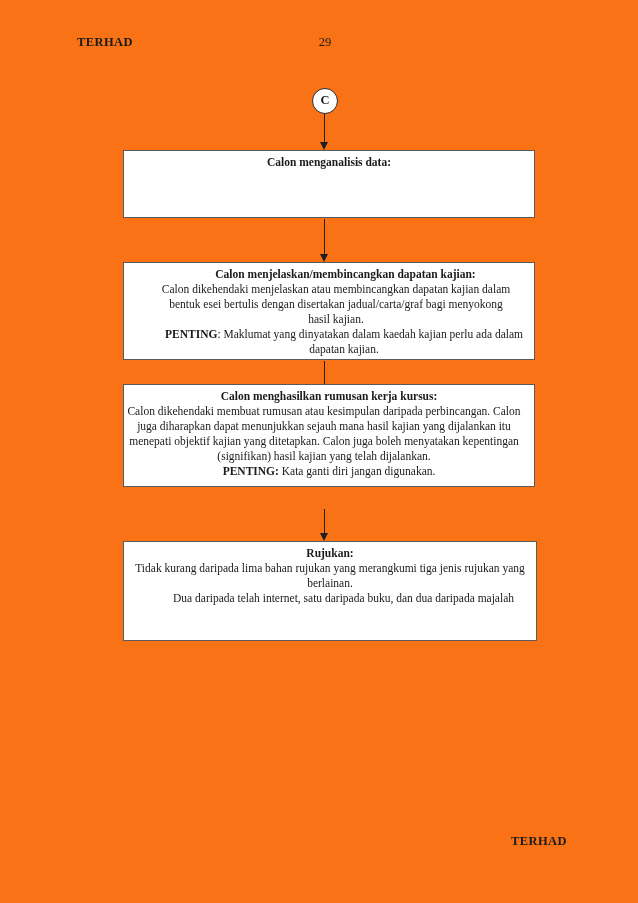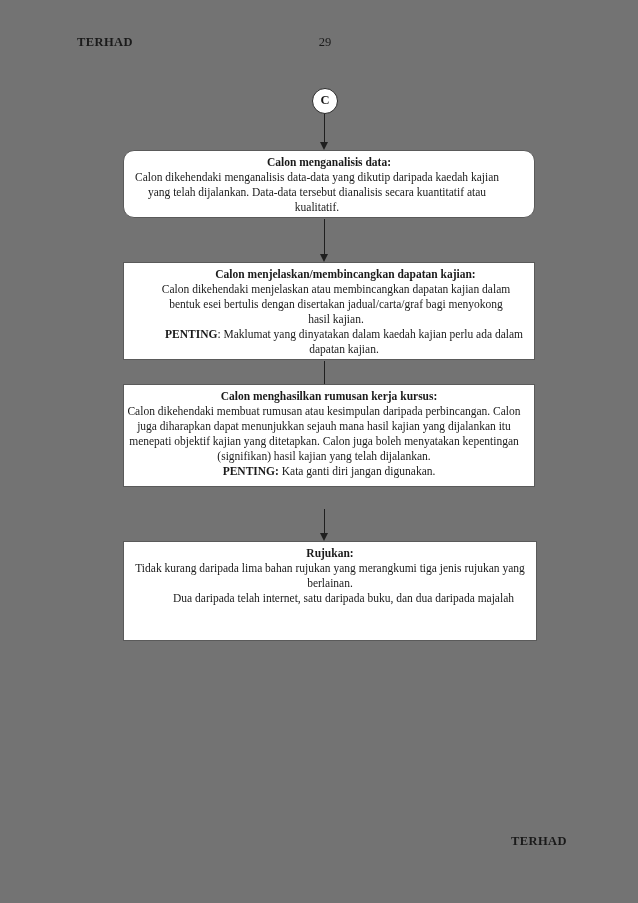--- a/index.html
+++ b/index.html
@@ -1,18 +1,18 @@
 <!DOCTYPE html>
 <html><head>
 <meta charset="utf-8">
 <style>
   html,body { margin:0; padding:0; background:#e8e8e8; }
   .page {
     position:relative; width:638px; height:903px; margin:0 auto;
-    background:#737373; overflow:hidden;
+    background:#f97316; overflow:hidden;
     font-family:"Liberation Serif", serif; color:#1a1a1a;
   }
   .hdr-left {
     position:absolute; left:77px; top:35px;
     font-weight:bold; font-size:12.5px; letter-spacing:0.4px;
   }
   .page-num {
     position:absolute; left:12px; right:0; top:35px;
     text-align:center; font-size:12.5px;
   }
@@ -41,21 +41,21 @@
   .a4 { top:509px; height:32px; }
 
   .fbox {
     position:absolute; left:123px; width:412px; box-sizing:border-box;
     border:1px solid #5a5a5a; background:#fff;
     text-align:center; font-size:11.5px; line-height:15px;
     padding:4px 3px;
   }
   .fbox .title { font-weight:bold; }
   .fbox p { margin:0; }
-  .fbox1 { top:150px; height:68px;border-radius:11px; }
+  .fbox1 { top:150px; height:68px; }
   .fbox2 { top:262px; height:98px;padding-left:36px; }
   .fbox3 { top:384px; height:103px; }
   .fbox4 { top:541px; height:100px; width:414px; }
   .body-b1 { max-width:380px; margin:0 auto; }
   .body-b2 { max-width:352px; margin:0 auto; }
   .note-b2 { max-width:368px; margin:6px auto 0 auto; }
   .body-b3 { max-width:394px; margin:0 auto; }
   .note-b3 { margin-top:7px; }
   .bold { font-weight:bold; }
   .example-label { text-align:left; padding-left:5px; }
@@ -74,21 +74,20 @@
     <span>C</span>
   </div>
 
   <div class="varrow a1">
     <div class="shaft"></div>
     <div class="head"></div>
   </div>
 
   <div class="fbox fbox1">
     <p class="title">Calon menganalisis data:</p>
-    <p class="body-b1">Calon dikehendaki menganalisis data-data yang dikutip daripada kaedah kajian yang telah dijalankan. Data-data tersebut dianalisis secara kuantitatif atau kualitatif.</p>
   </div>
 
   <div class="varrow a2">
     <div class="shaft"></div>
     <div class="head"></div>
   </div>
 
   <div class="fbox fbox2">
     <p class="title">Calon menjelaskan/membincangkan dapatan kajian:</p>
     <p class="body-b2">Calon dikehendaki menjelaskan atau membincangkan dapatan kajian dalam bentuk esei bertulis dengan disertakan jadual/carta/graf bagi menyokong hasil kajian.</p>

